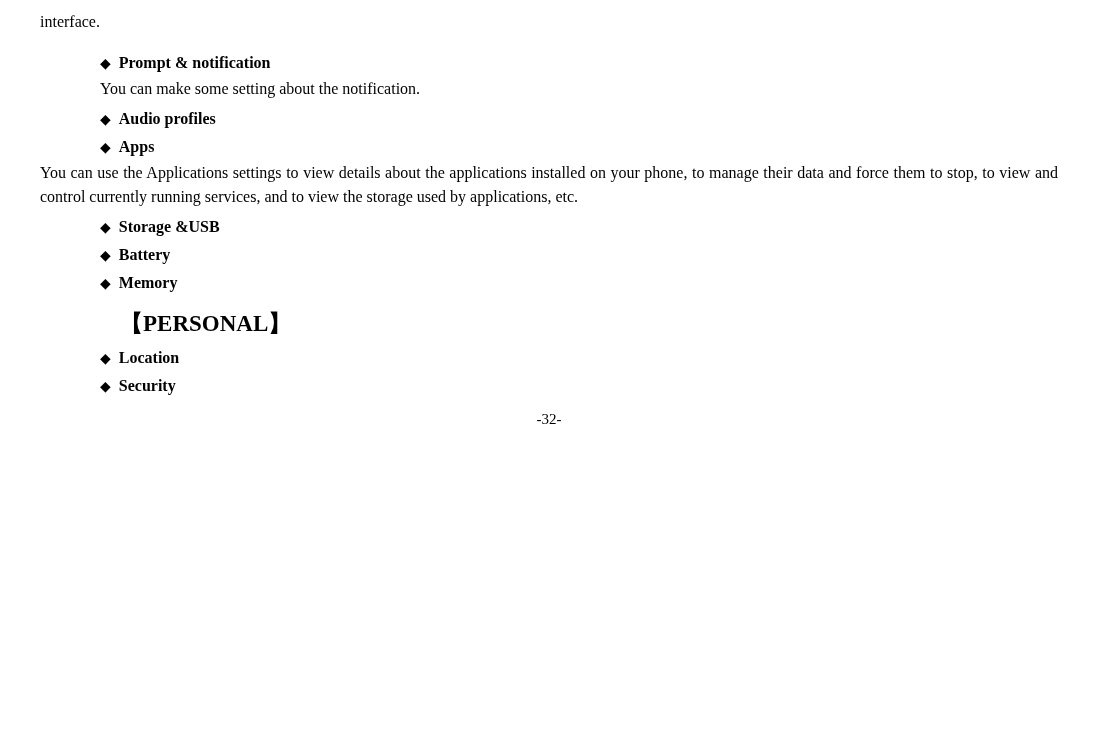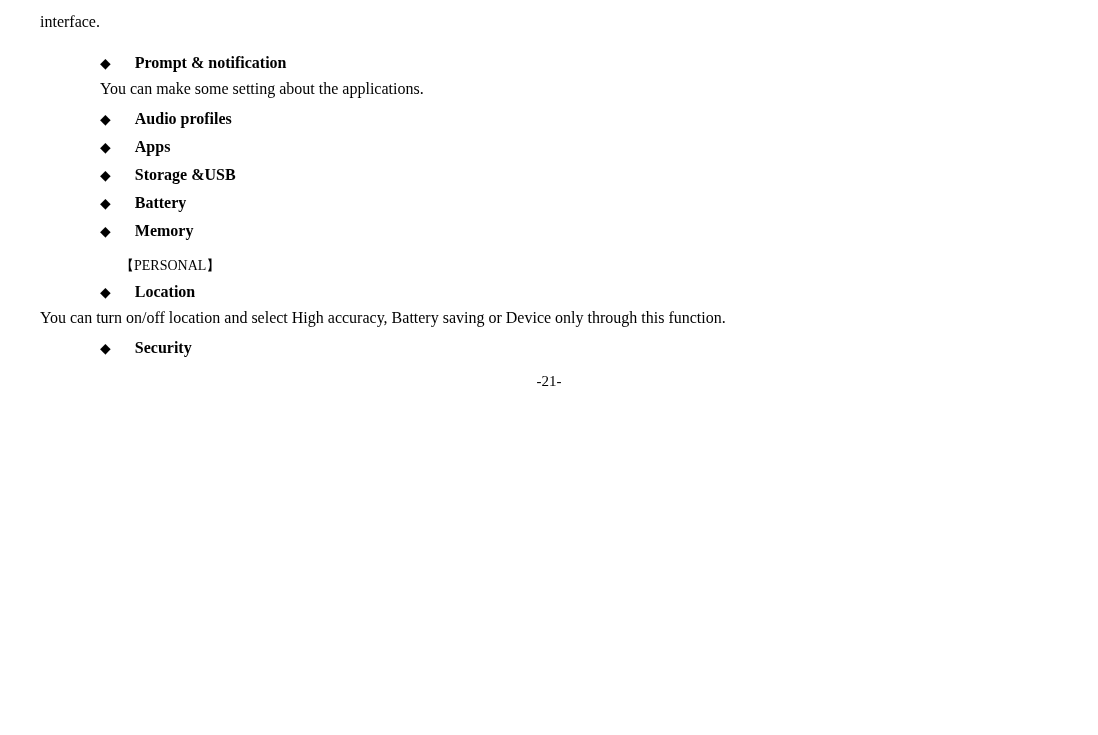--- a/index.html
+++ b/index.html
@@ -33,34 +33,33 @@
       margin-bottom: 2px;
     }
     .section-heading .diamond {
       font-size: 14px;
       margin-right: 8px;
       color: #000;
     }
     .section-heading .title {
       font-weight: bold;
       font-size: 16px;
-      margin-left: 16px;
     }
     .section-body {
       margin-left: 0px;
       margin-bottom: 6px;
       text-align: justify;
     }
     .section-body.indented {
       margin-left: 60px;
     }
     .personal-heading {
       margin-left: 80px;
-      font-size: 14px;
-      font-weight: normal;
+      font-size: 23px;
+      font-weight: bold;
       margin-bottom: 4px;
       margin-top: 12px;
     }
     .page-number {
       text-align: center;
       margin-top: 10px;
       font-size: 15px;
     }
   </style>
 </head>
@@ -70,35 +69,36 @@
 
   <div class="intro-line">
     <span>interface.</span>
   </div>
 
   <div class="section">
     <div class="section-heading">
       <span class="diamond">◆</span>
       <span class="title">Prompt &amp; notification</span>
     </div>
-    <div class="section-body indented">You can make some setting about the applications.</div>
+    <div class="section-body indented">You can make some setting about the notification.</div>
   </div>
 
   <div class="section">
     <div class="section-heading">
       <span class="diamond">◆</span>
       <span class="title">Audio profiles</span>
     </div>
   </div>
 
   <div class="section">
     <div class="section-heading">
       <span class="diamond">◆</span>
       <span class="title">Apps</span>
     </div>
+    <div class="section-body">You can use the Applications settings to view details about the applications installed on your phone, to manage their data and force them to stop, to view and control currently running services, and to view the storage used by applications, etc.</div>
   </div>
 
   <div class="section">
     <div class="section-heading">
       <span class="diamond">◆</span>
       <span class="title">Storage &amp;USB</span>
     </div>
   </div>
 
   <div class="section">
@@ -115,25 +115,24 @@
     </div>
   </div>
 
   <div class="personal-heading">【PERSONAL】</div>
 
   <div class="section">
     <div class="section-heading">
       <span class="diamond">◆</span>
       <span class="title">Location</span>
     </div>
-    <div class="section-body">You can turn on/off location and select High accuracy, Battery saving or Device only through this function.</div>
   </div>
 
   <div class="section">
     <div class="section-heading">
       <span class="diamond">◆</span>
       <span class="title">Security</span>
     </div>
   </div>
 
-  <div class="page-number">-21-</div>
+  <div class="page-number">-32-</div>
 
 </div>
 
 </body></html>

